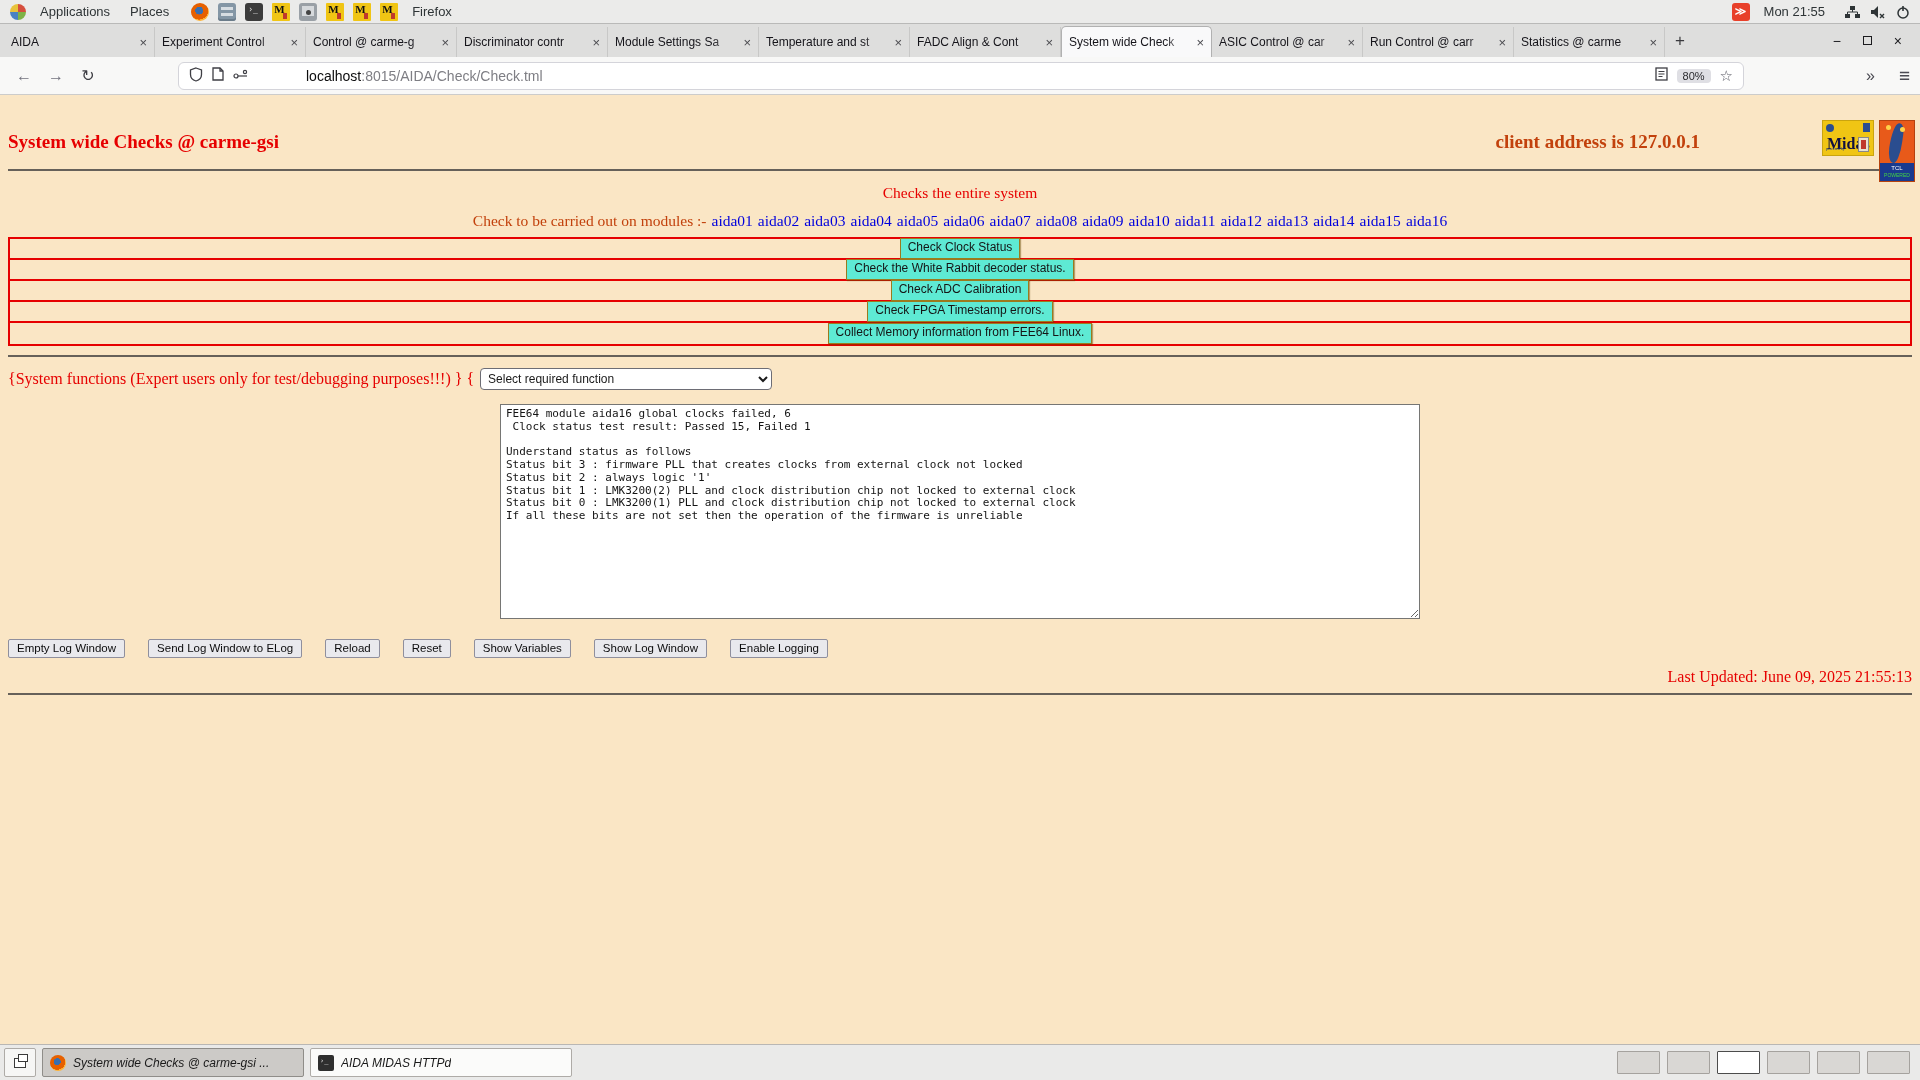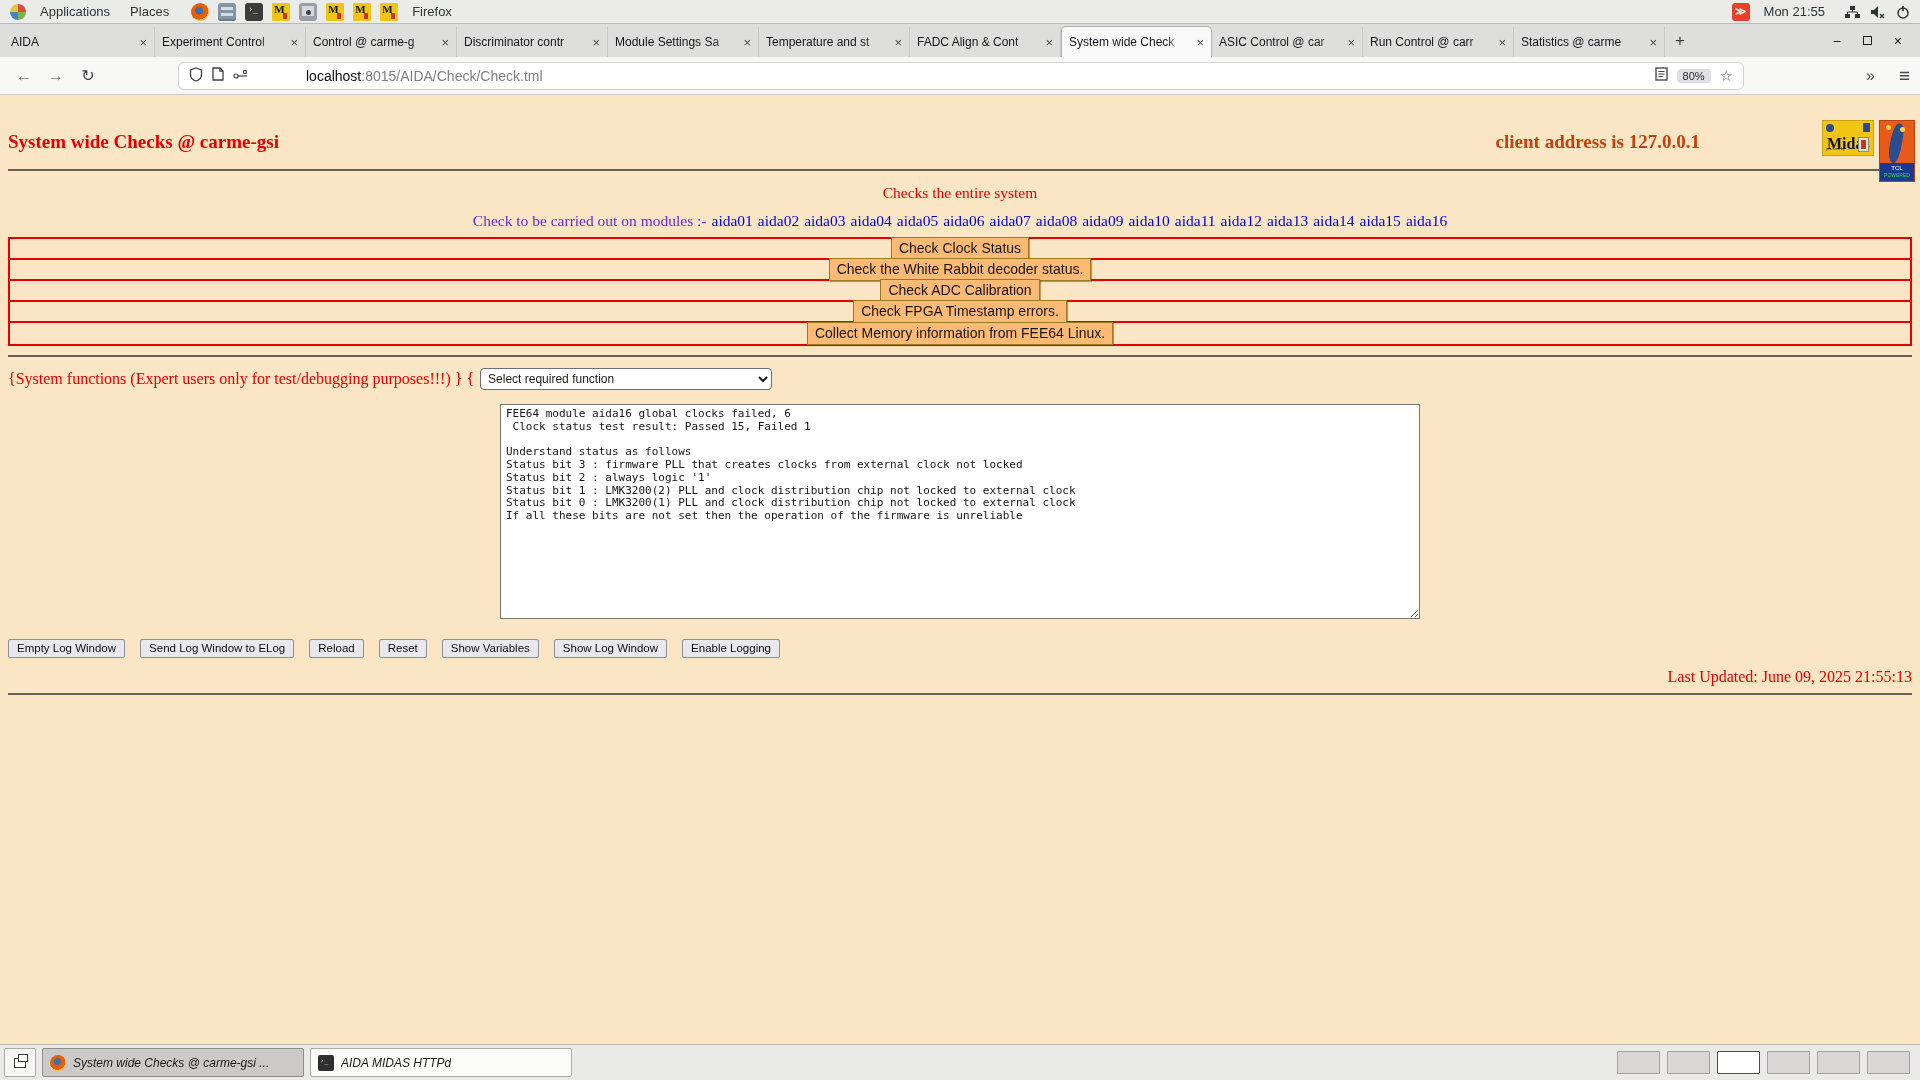--- a/index.html
+++ b/index.html
@@ -87,40 +87,40 @@
       border-radius:60% 40% 50% 50%/70% 30% 60% 40%;transform:rotate(8deg);}
   .tcl-logo .spark{position:absolute;left:6px;top:4px;width:5px;height:5px;background:#ffd24a;border-radius:50%;
       box-shadow:14px 2px 0 #ffd24a;}
   .tcl-strip{position:absolute;left:0;right:0;bottom:0;height:18px;background:#1a3a8f;color:#fff;
       font-family:"Liberation Sans",sans-serif;font-size:6px;text-align:center;line-height:1.2;padding-top:2px;}
   .tcl-strip .pow{color:#42d442;display:block;font-size:5px;}
   .rule{border:none;border-top:2px solid #66615a;margin:0;}
   .rule.r1{margin-top:16px;}
   .subtitle{text-align:center;color:#e60000;font-size:15.5px;margin-top:13px;}
   .modules-line{text-align:center;font-size:15.5px;margin-top:10px;}
-  .modules-label{color:#6d28d9;}
+  .modules-label{color:#c2410c;}
   .modules-links{display:inline;}
   .module-link{color:#0000dd;margin-left:5px;text-decoration:none;}
 
   .check-table{margin-top:7px;border:2px solid #e60000;}
   .check-row{height:21px;display:flex;align-items:center;justify-content:center;border-bottom:2px solid #e60000;}
   .check-row:last-child{border-bottom:none;}
-  .check-btn{font-family:"Liberation Sans",sans-serif;font-size:14px;color:#151515;background:#fdba74;
+  .check-btn{font-family:"Liberation Sans",sans-serif;font-size:12px;color:#151515;background:#5eead4;
       border:1px solid #9b7a1e;box-shadow:1px 1px 1px rgba(100,70,0,.45);padding:1px 7px 2px;line-height:1.3;}
 
   .rule.r2{margin-top:9px;}
   .sysfunc{display:flex;align-items:center;gap:6px;margin-top:11px;font-size:16px;color:#e60000;}
   .func-select{width:292px;height:22px;font-family:"Liberation Sans",sans-serif;font-size:12px;color:#1a1a1a;
       border:1px solid #6d6d75;border-radius:4px;background:#fff;padding:0 3px;}
 
   .log-textarea{display:block;margin:14px auto 0;width:920px;height:215px;background:#fff;color:#141414;
       border:1px solid #767674;font-family:"DejaVu Sans Mono",monospace;font-size:11px;line-height:1.16;
       padding:3px 5px;resize:both;white-space:pre;overflow:auto;}
 
-  .actions{display:flex;gap:15px;margin-top:20px;}
+  .actions{display:flex;gap:23px;margin-top:20px;}
   .action-btn{font-family:"Liberation Sans",sans-serif;font-size:11.5px;color:#0c0c0d;background:#e9e9ed;
       border:1px solid #8f8f9d;border-radius:2px;padding:2px 8px 3px;}
   .last-updated{text-align:right;color:#e60000;font-size:16px;margin-top:10px;}
   .rule.r3{margin-top:7px;}
 
   
   .taskbar{flex:0 0 36px;background:#eaeae9;border-top:1px solid #b9b7b4;display:flex;align-items:center;
       gap:6px;padding:0 4px;font-style:italic;}
   .show-desktop{width:32px;height:29px;background:#f6f6f5;border:1px solid #aeaba7;border-radius:2px;
       display:flex;align-items:center;justify-content:center;}

